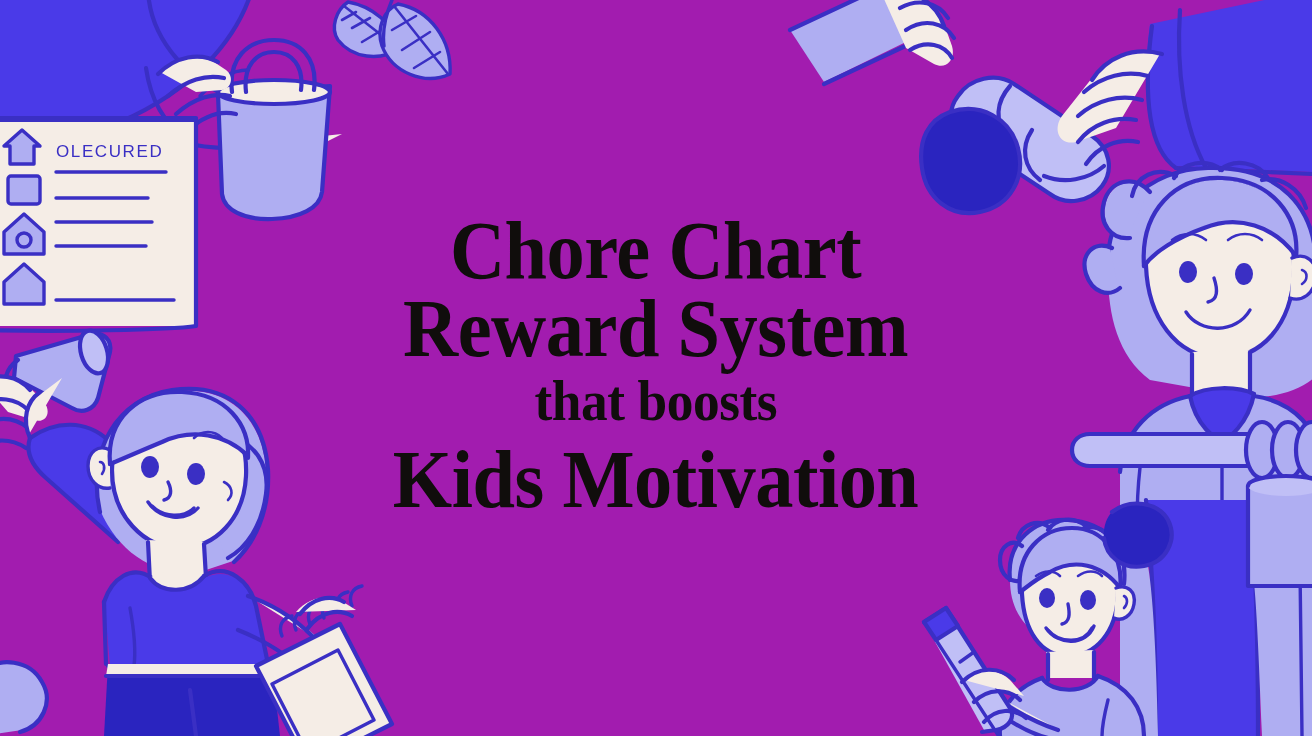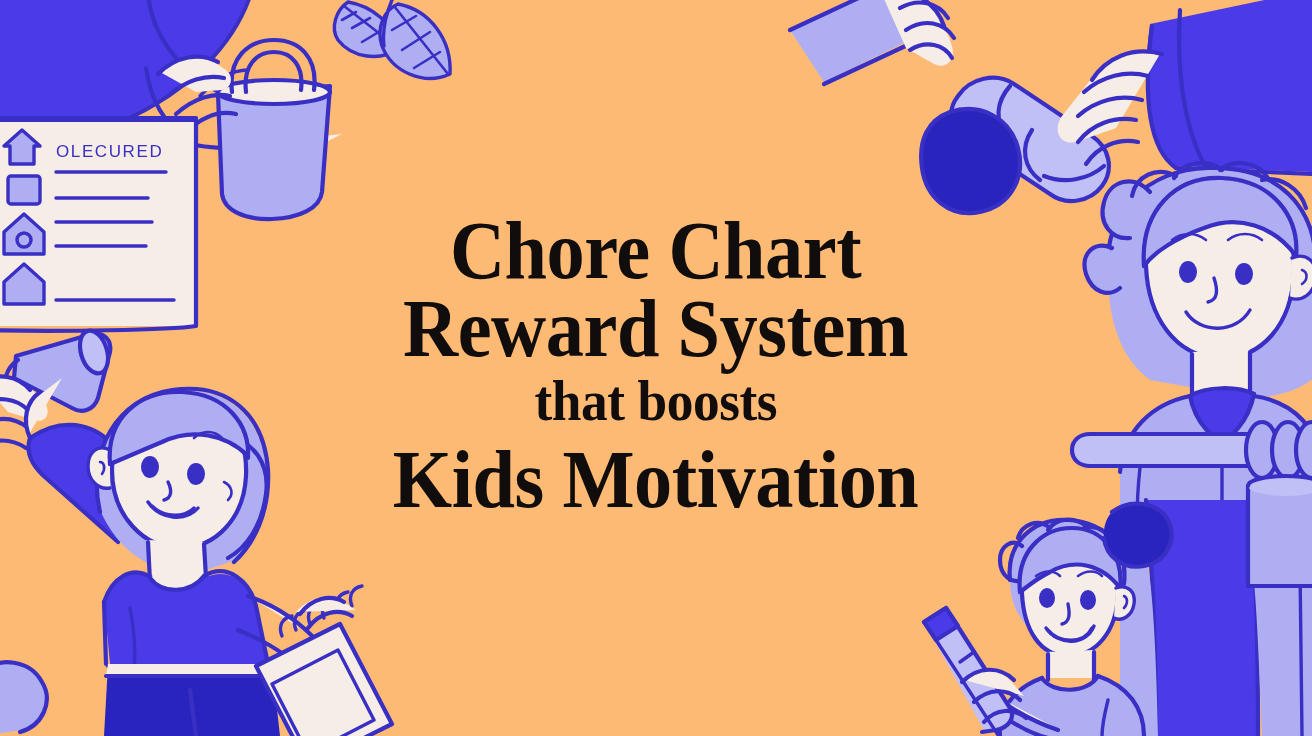--- a/index.html
+++ b/index.html
@@ -5,21 +5,21 @@
 <style>
   html,body{margin:0;padding:0;}
   body{
     width:1312px;height:736px;
     font-family:"Liberation Serif", serif;
     overflow:hidden;
   }
   #poster{
     position:relative;
     width:1312px;height:736px;
-    background:#fdba74;
+    background:#a21caf;
     overflow:hidden;
   }
   .art{
     position:absolute;
     top:0;left:0;
     width:1312px;height:736px;
     pointer-events:none;
   }
   #headline{
     position:absolute;

